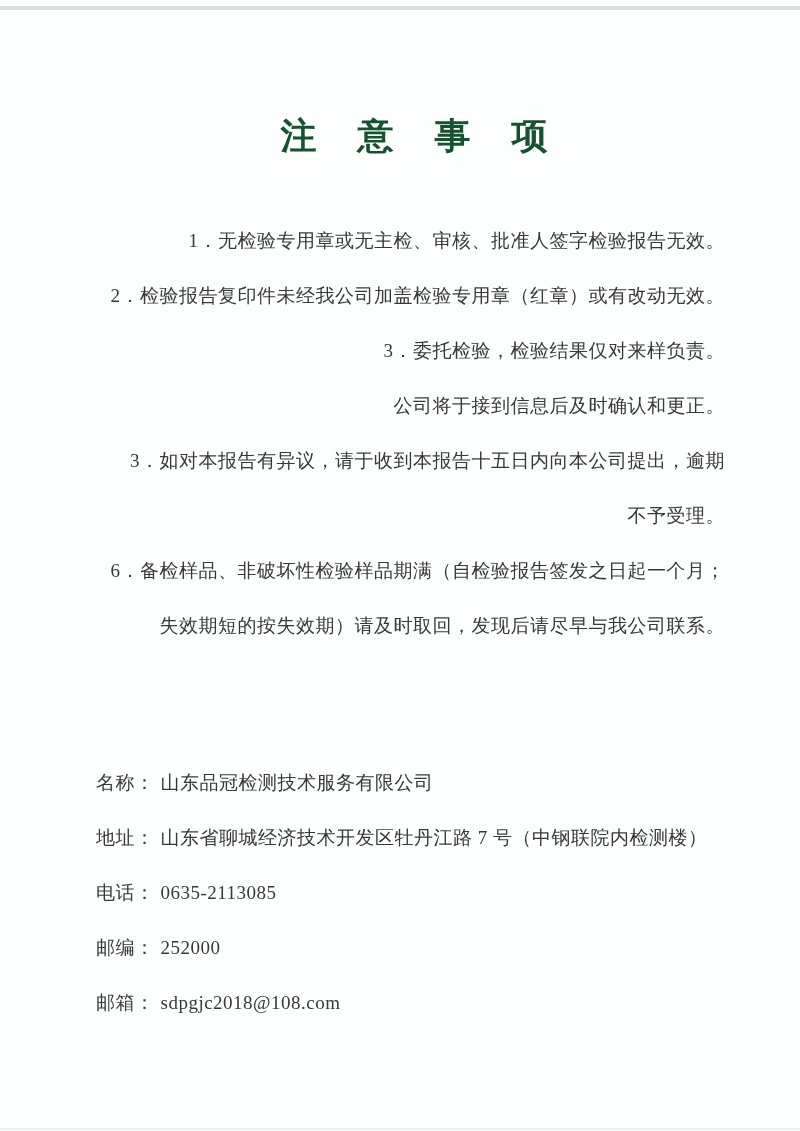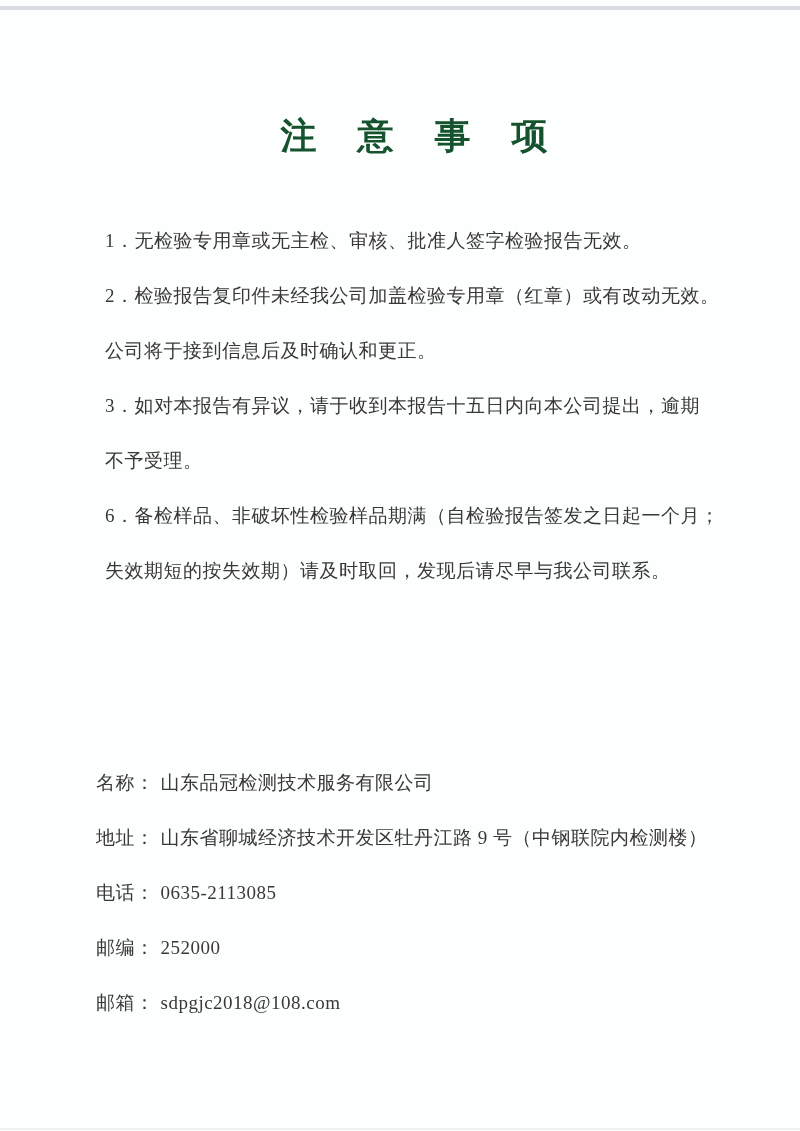--- a/index.html
+++ b/index.html
@@ -46,20 +46,21 @@
     color: #14532d;
     letter-spacing: 16px;
     text-indent: 16px; 
     white-space: nowrap;
   }
   .notes {
     position: absolute;
     top: 228px;
     left: 105px;
     width: 620px;
+    text-align: right;
   }
   .notes .line {
     margin: 0;
     height: 55px;
     font-size: 19px;
     letter-spacing: 0.5px;
     line-height: 26px;
     white-space: nowrap;
   }
   .contact {
@@ -85,33 +86,34 @@
 
 <div class="page">
 
   <div class="scan-line-top"></div>
 
   <h1 class="title">注 意 事 项</h1>
 
   <div class="notes">
     <p class="line">1．无检验专用章或无主检、审核、批准人签字检验报告无效。</p>
     <p class="line">2．检验报告复印件未经我公司加盖检验专用章（红章）或有改动无效。</p>
+    <p class="line">3．委托检验，检验结果仅对来样负责。</p>
     <p class="line">公司将于接到信息后及时确认和更正。</p>
     <p class="line">3．如对本报告有异议，请于收到本报告十五日内向本公司提出，逾期</p>
     <p class="line">不予受理。</p>
     <p class="line">6．备检样品、非破坏性检验样品期满（自检验报告签发之日起一个月；</p>
     <p class="line">失效期短的按失效期）请及时取回，发现后请尽早与我公司联系。</p>
   </div>
 
   <div class="contact">
     <p class="line">
       <span class="label">名称：</span><span class="value">山东品冠检测技术服务有限公司</span>
     </p>
     <p class="line">
-      <span class="label">地址：</span><span class="value">山东省聊城经济技术开发区牡丹江路 9 号（中钢联院内检测楼）</span>
+      <span class="label">地址：</span><span class="value">山东省聊城经济技术开发区牡丹江路 7 号（中钢联院内检测楼）</span>
     </p>
     <p class="line">
       <span class="label">电话：</span><span class="value">0635-2113085</span>
     </p>
     <p class="line">
       <span class="label">邮编：</span><span class="value">252000</span>
     </p>
     <p class="line">
       <span class="label">邮箱：</span><span class="value">sdpgjc2018@108.com</span>
     </p>

